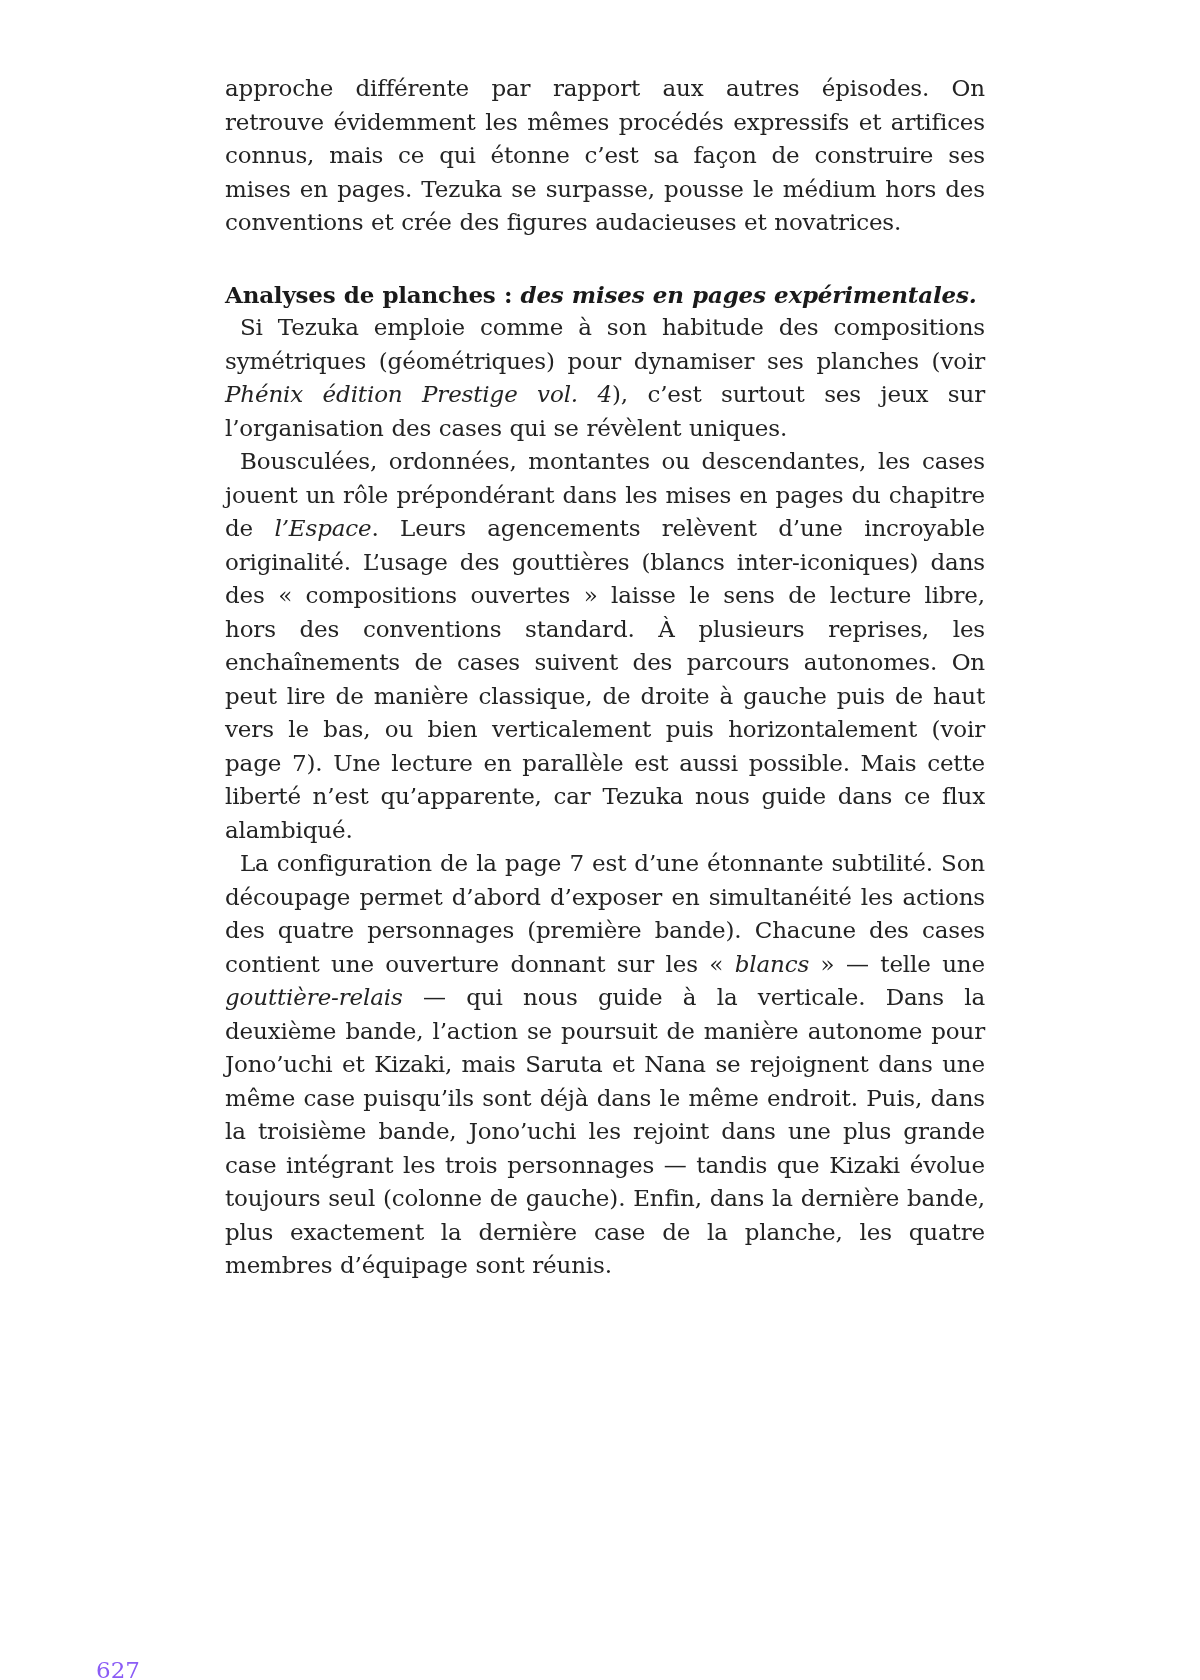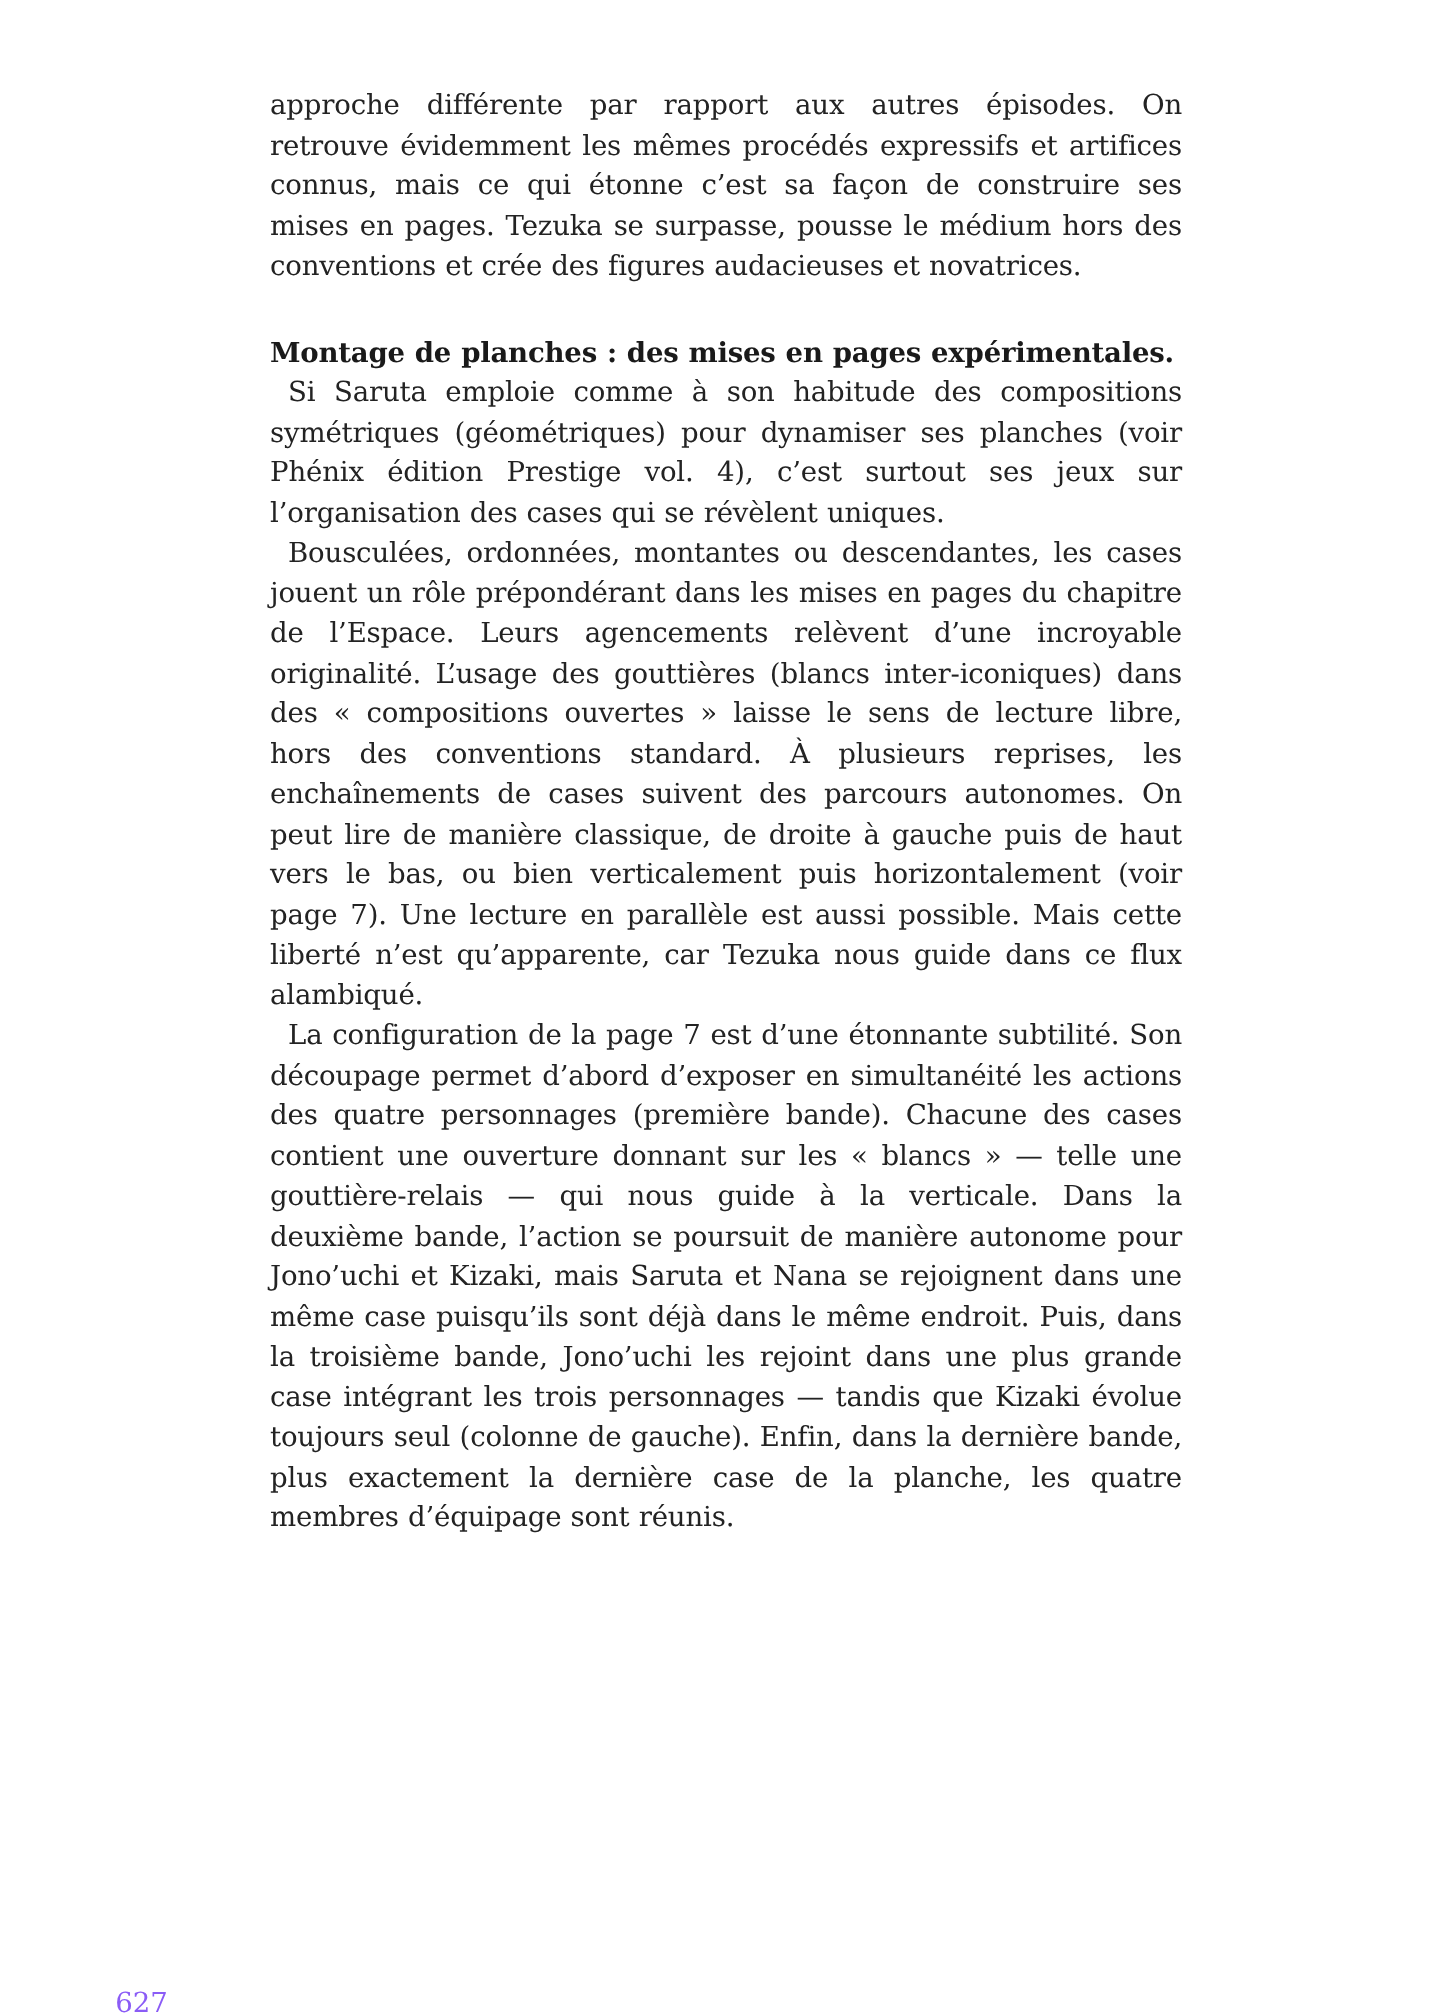--- a/index.html
+++ b/index.html
@@ -40,43 +40,44 @@
   h2.head {
     font-size: 23px;
     line-height: 33.5px;
     margin: 38px 0 0 0;
     font-weight: 700;
     color: #1a1a1a;
     text-align: left;
     letter-spacing: -0.2px;
   }
   .it {
+    font-style: italic;
     margin-top: 31px;
   }
   .page-number {
     position: absolute;
     left: 96px;
     top: 1656px;
     font-size: 23px;
     line-height: 28px;
     color: #8b5cf6;
   }
 </style>
 </head>
 <body>
 
 <div class="page">
 
   <main class="text-column">
 
     <p class="para"><span>approche différente par rapport aux autres épisodes. On retrouve évidemment les mêmes procédés expressifs et artifices connus, mais ce qui étonne c’est sa façon de construire ses mises en pages. Tezuka se surpasse, pousse le médium hors des conventions et crée des figures audacieuses et novatrices.</span></p>
 
-    <h2 class="head"><span>Montage de planches : </span><span class="it">des mises en pages expérimentales.</span></h2>
+    <h2 class="head"><span>Analyses de planches : </span><span class="it">des mises en pages expérimentales.</span></h2>
 
-    <p class="para indent"><span>Si Saruta emploie comme à son habitude des compositions symétriques (géométriques) pour dynamiser ses planches (voir </span><span class="it">Phénix édition Prestige vol. 4</span><span>), c’est surtout ses jeux sur l’organisation des cases qui se révèlent uniques.</span></p>
+    <p class="para indent"><span>Si Tezuka emploie comme à son habitude des compositions symétriques (géométriques) pour dynamiser ses planches (voir </span><span class="it">Phénix édition Prestige vol. 4</span><span>), c’est surtout ses jeux sur l’organisation des cases qui se révèlent uniques.</span></p>
 
     <p class="para indent"><span>Bousculées, ordonnées, montantes ou descendantes, les cases jouent un rôle prépondérant dans les mises en pages du chapitre de </span><span class="it">l’Espace</span><span>. Leurs agencements relèvent d’une incroyable originalité. L’usage des gouttières (blancs inter-iconiques) dans des « compositions ouvertes » laisse le sens de lecture libre, hors des conventions standard. À plusieurs reprises, les enchaînements de cases suivent des parcours autonomes. On peut lire de manière classique, de droite à gauche puis de haut vers le bas, ou bien verticalement puis horizontalement (voir page 7). Une lecture en parallèle est aussi possible. Mais cette liberté n’est qu’apparente, car Tezuka nous guide dans ce flux alambiqué.</span></p>
 
 
 
     <p class="para indent"><span>La configuration de la page 7 est d’une étonnante subtilité. Son découpage permet d’abord d’exposer en simultanéité les actions des quatre personnages (première bande). Chacune des cases contient une ouverture donnant sur les « </span><span class="it">blancs</span><span> » — telle une </span><span class="it">gouttière-relais</span><span> — qui nous guide à la verticale. Dans la deuxième bande, l’action se poursuit de manière autonome pour Jono’uchi et Kizaki, mais Saruta et Nana se rejoignent dans une même case puisqu’ils sont déjà dans le même endroit. Puis, dans la troisième bande, Jono’uchi les rejoint dans une plus grande case intégrant les trois personnages — tandis que Kizaki évolue toujours seul (colonne de gauche). Enfin, dans la dernière bande, plus exactement la dernière case de la planche, les quatre membres d’équipage sont réunis.</span></p>
 
   </main>
 
   <footer>

